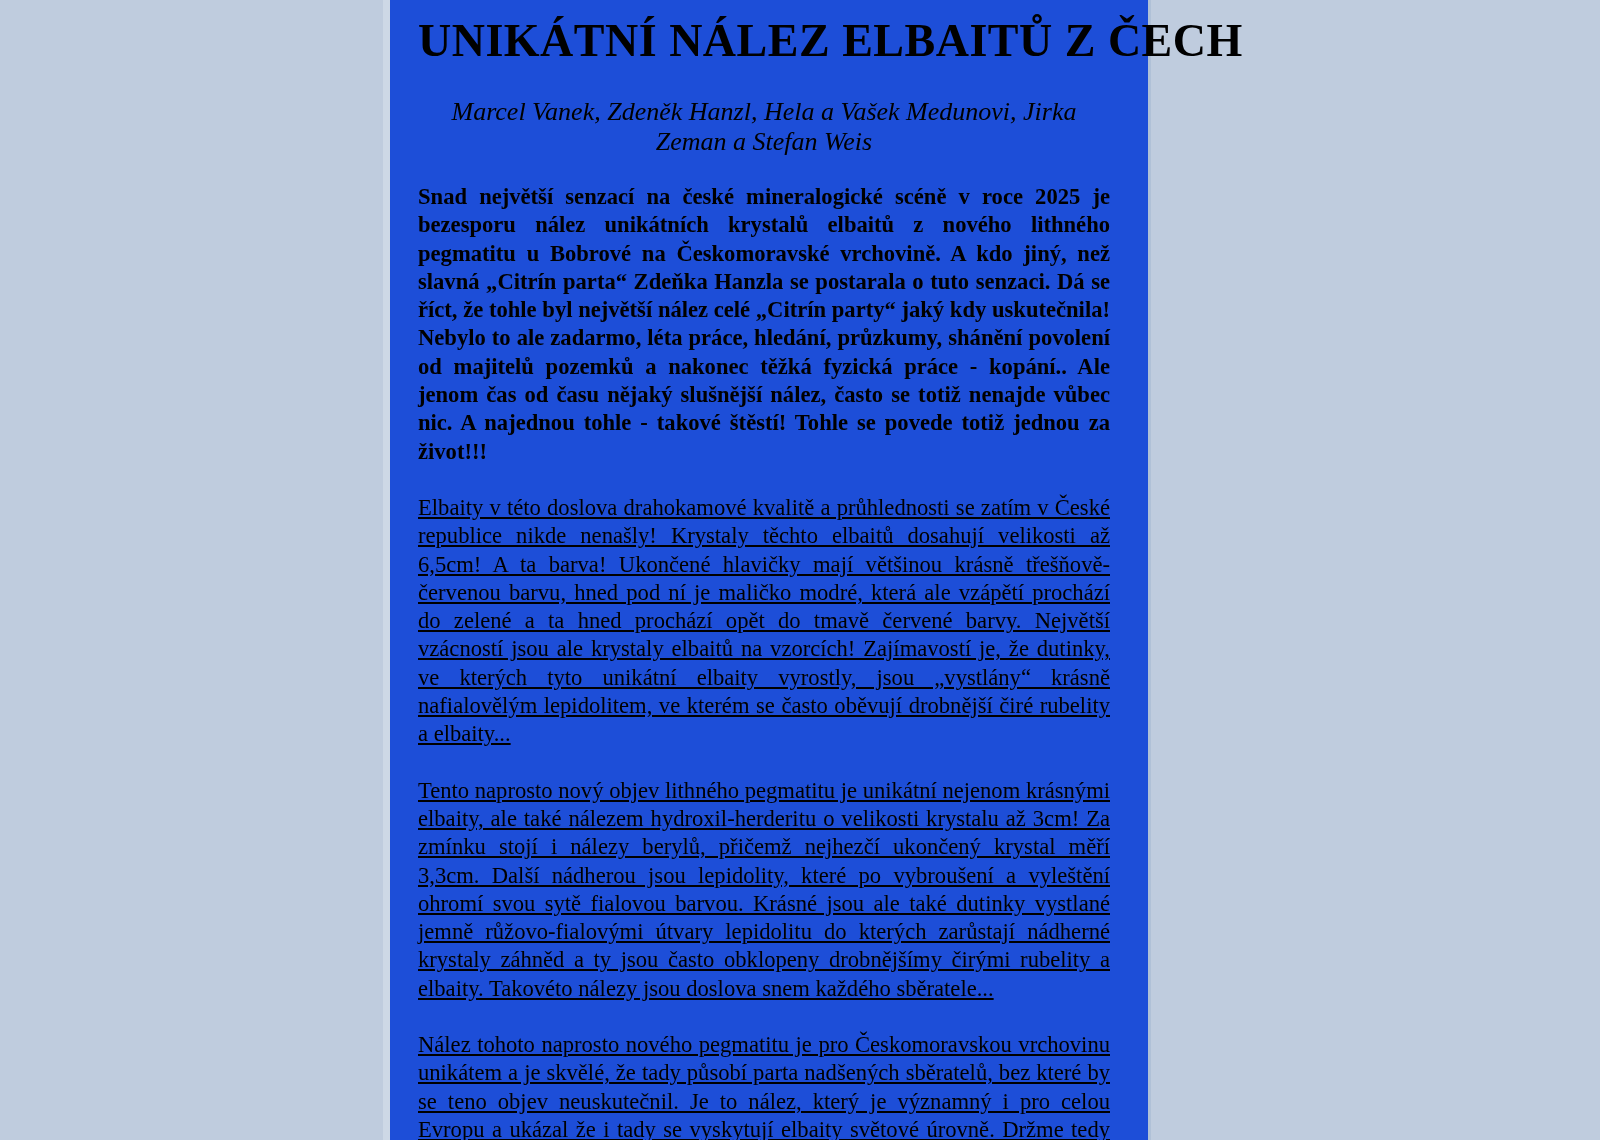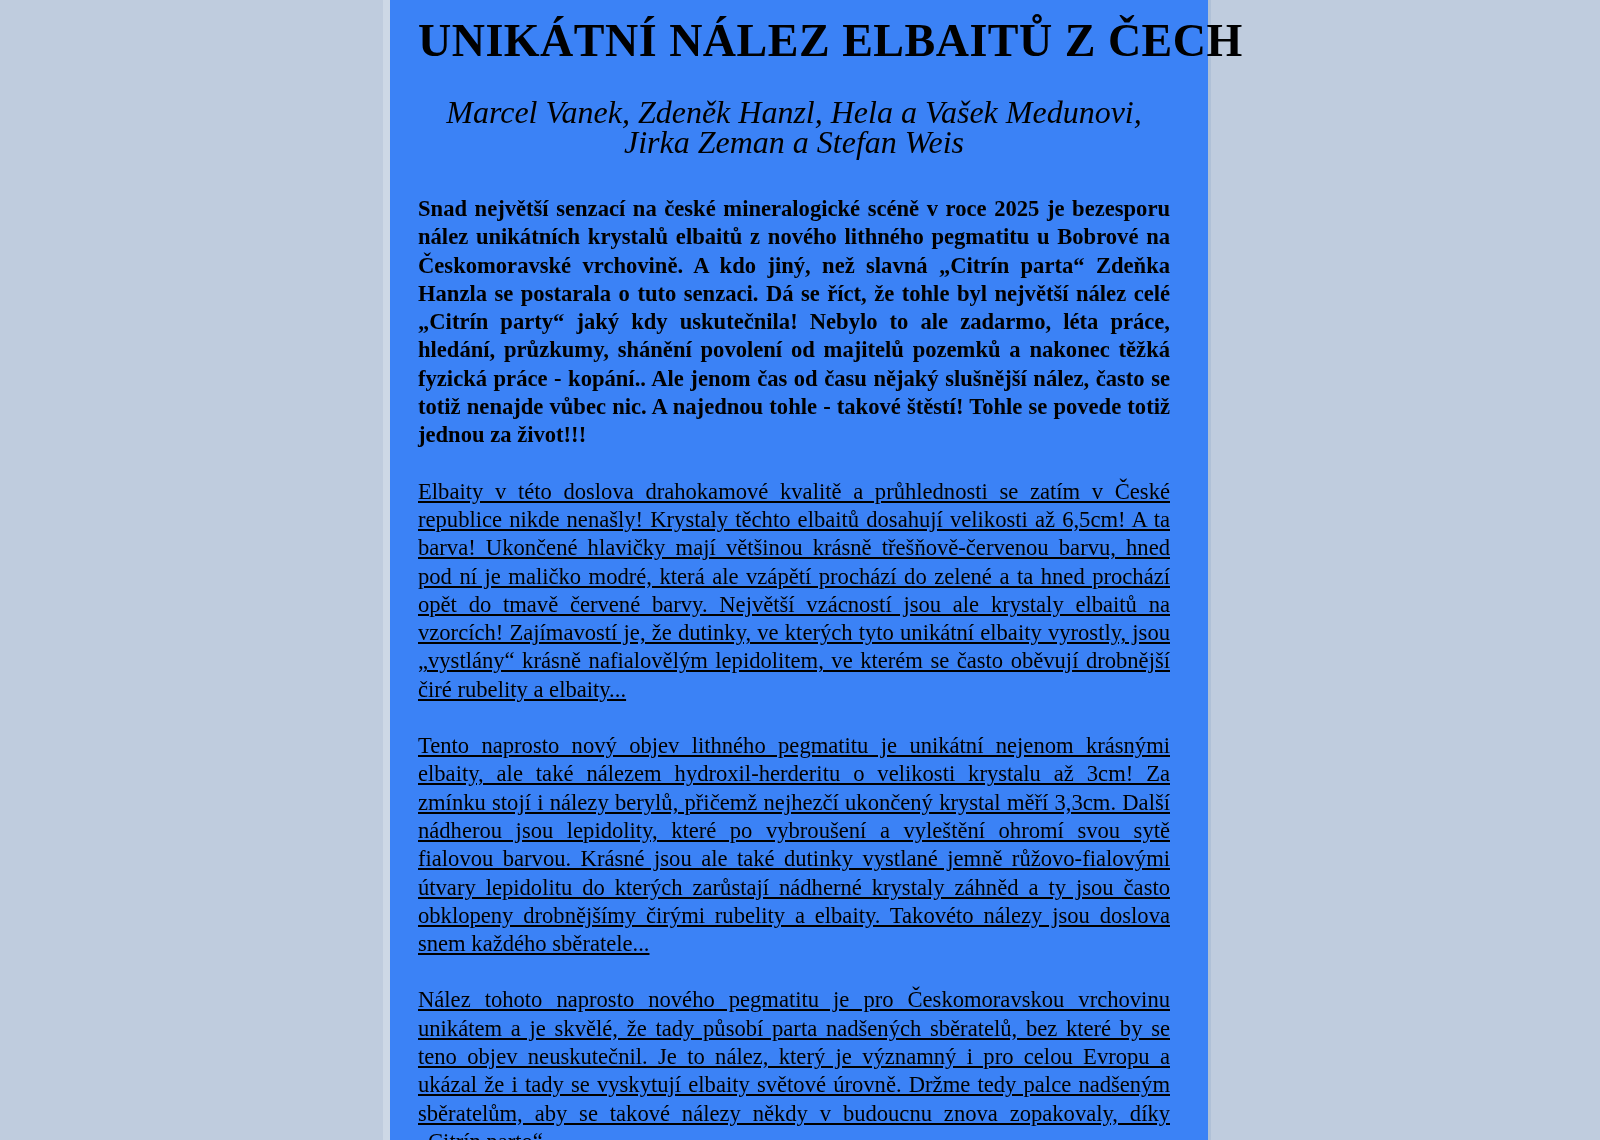--- a/index.html
+++ b/index.html
@@ -12,52 +12,52 @@
     background: #bfccde;
     overflow: hidden;
     position: relative;
     font-family: "Liberation Serif", serif;
     color: #000000;
   }
   .page {
     position: absolute;
     left: 390px;
     top: 0;
-    width: 818px;
+    width: 758px;
     height: 1140px;
-    background: #3b82f6;
+    background: #1d4ed8;
     box-shadow: -7px 0 0 #cdd8e6, 3px 0 0 #b0c1d7;
     box-sizing: border-box;
   }
   .content {
     padding: 14px 38px 0 28px;
   }
   .doc-title {
     margin: 0;
     font-size: 46px;
     font-weight: bold;
     line-height: 53px;
     text-align: center;
     letter-spacing: 0.5px;
     white-space: nowrap;
   }
   .doc-authors {
     font-style: italic;
-    font-size: 32px;
+    font-size: 26px;
     line-height: 30px;
     text-align: center;
     max-width: 700px;
     margin: 30px auto 0 auto;
   }
   .para {
     font-size: 22.6px;
     line-height: 28.3px;
     text-align: justify;
     text-justify: inter-word;
-    margin: 38px 0 0 0;
+    margin: 26px 0 0 0;
   }
   .para.bold {
     font-weight: bold;
   }
   .para + .para {
     margin-top: 28px;
     text-decoration: underline;
   }
 </style>
 </head>

